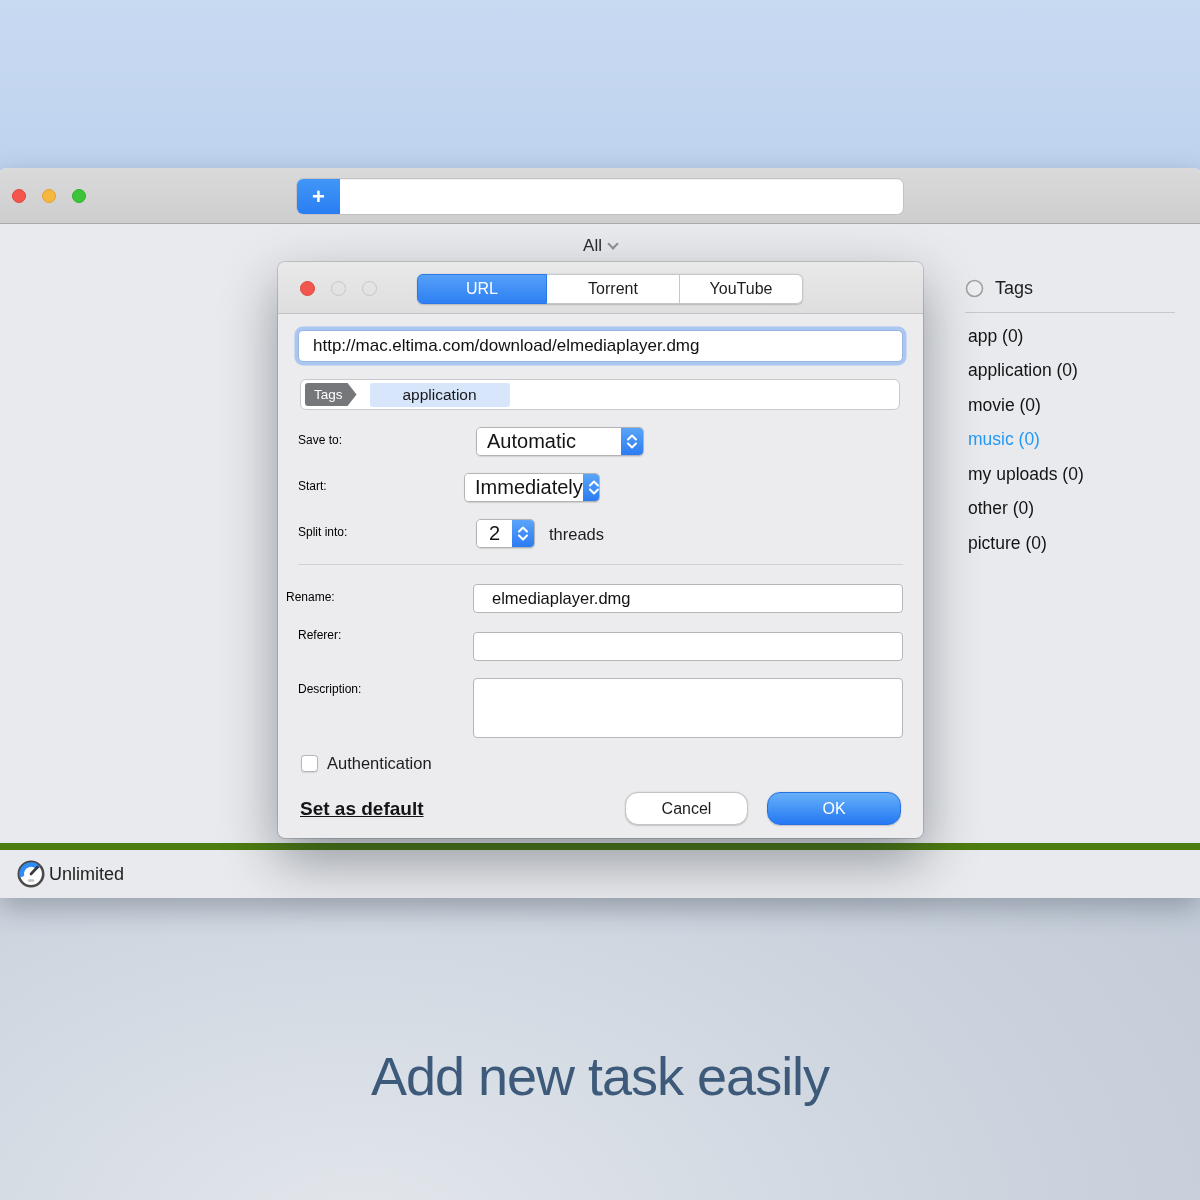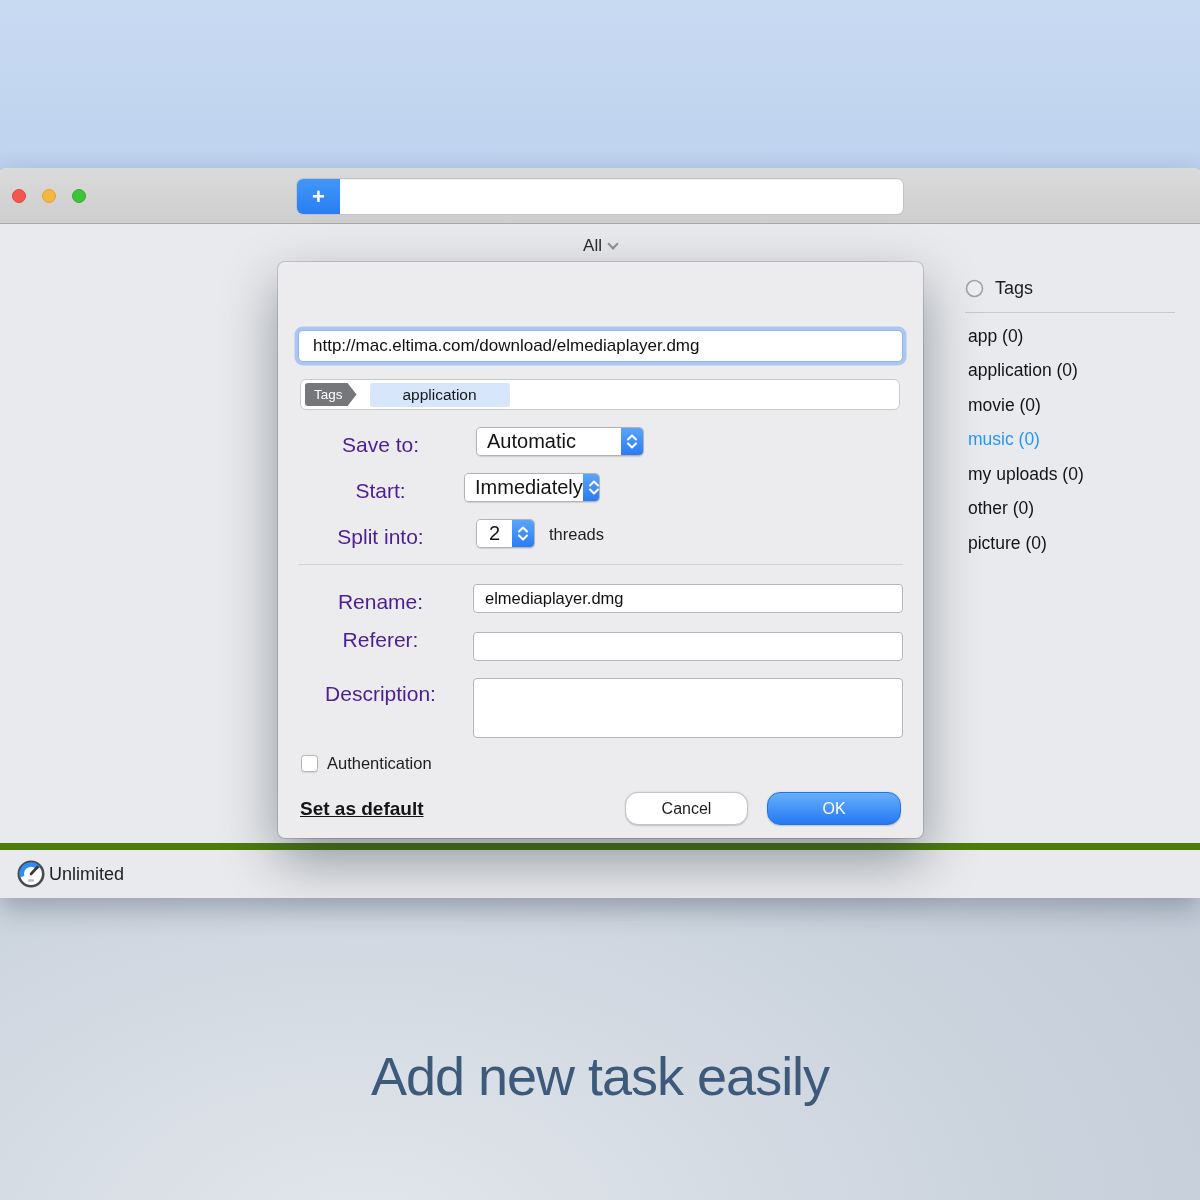--- a/index.html
+++ b/index.html
@@ -163,41 +163,41 @@
     clip-path: polygon(0 0, calc(100% - 9px) 0, 100% 50%, calc(100% - 9px) 100%, 0 100%);
     border-radius: 3px;
   }
   .tag-chip {
     width: 140px; height: 24px; background: #d7e6fa; border-radius: 3px;
     display: flex; align-items: center; justify-content: center;
     font-size: 15.5px; color: #17181a;
   }
 
   .row-label {
-    position: absolute; text-align: center; font-size: 21px; color: #4c1d95; width: 165px;
+    position: absolute; text-align: left; font-size: 12px; color: #000000; width: 165px;
   }
   .popup {
     position: absolute; height: 29px; display: flex; overflow: hidden;
     border-radius: 5px; border: 1px solid #b3b3b5; background: #fff;
     box-shadow: 0 0.5px 1px rgba(0,0,0,.12);
     cursor: default;
   }
   .popup-text {
     flex: 1; display: flex; align-items: center; padding-left: 10px;
     font-size: 20px; color: #141416; background: #fff;
   }
   .popup-cap {
     flex: 0 0 22px; background: linear-gradient(180deg, #5aa4f9 0%, #2b7cf3 100%);
     display: flex; flex-direction: column; align-items: center; justify-content: center; gap: 1px;
   }
   .threads-suffix { position: absolute; font-size: 16.5px; color: #1d1d1f; }
 
   .dialog-divider { position: absolute; left: 20px; top: 302px; width: 605px; height: 1px; background: #d2d2d4; }
 
-  .text-field { position: absolute; left: 195px; width: 430px; height: 29px; padding: 0 11px; }
+  .text-field { position: absolute; left: 195px; width: 430px; height: 29px; padding: 0 18px; }
   .desc-field {
     position: absolute; left: 195px; top: 416px; width: 430px; height: 60px;
     padding: 5px 10px; resize: none;
   }
 
   .auth-row { position: absolute; left: 23px; top: 492px; display: flex; align-items: center; gap: 9px; }
   .checkbox {
     width: 17px; height: 17px; background: #fff; border: 1px solid #b5b5b7;
     border-radius: 3.5px; box-shadow: 0 0.5px 1px rgba(0,0,0,.1);
     cursor: pointer;
@@ -272,20 +272,32 @@
       <circle cx="15" cy="15" r="12.2" fill="#ffffff" stroke="#4a4a4c" stroke-width="2.6"></circle>
       <circle cx="15" cy="15" r="9.4" fill="none" stroke="#2f8ef5" stroke-width="4.6" stroke-dasharray="26 33.1" transform="rotate(163 15 15)"></circle>
       <line x1="15" y1="15" x2="21.5" y2="8" stroke="#39393b" stroke-width="2.6" stroke-linecap="round"></line>
       <line x1="13" y1="21.5" x2="17" y2="21.5" stroke="#bfbfc1" stroke-width="2.4" stroke-linecap="round"></line>
     </svg>
     <span class="speed-label">Unlimited</span>
   </div>
 </div>
 
 <div class="dialog">
+  <div class="dialog-titlebar">
+    <div class="dialog-traffic">
+      <div class="dlight red"></div>
+      <div class="dlight hollow"></div>
+      <div class="dlight hollow"></div>
+    </div>
+    <div class="segmented">
+      <div class="segment seg-url active">URL</div>
+      <div class="segment seg-torrent">Torrent</div>
+      <div class="segment seg-youtube">YouTube</div>
+    </div>
+  </div>
 
   <input class="field url-input" type="text" value="http://mac.eltima.com/download/elmediaplayer.dmg" style="">
 
   <div class="tags-field">
     <div class="tags-badge">Tags</div>
     <div class="tag-chip">application</div>
   </div>
 
   <div class="row-label" style="left:20px; top:171px;">Save to:</div>
   <div class="popup" style="left:198px; top:165px; width:168px;">
@@ -322,21 +334,21 @@
         </svg>
       <svg width="12" height="7" viewBox="0 0 12 7">
           <path d="M2 1.5 L6 5.5 L10 1.5" fill="none" stroke="#fff" stroke-width="2" stroke-linecap="round" stroke-linejoin="round"></path>
         </svg>
     </div>
   </div>
   <div class="threads-suffix" style="left:271px; top:263px;">threads</div>
 
   <div class="dialog-divider"></div>
 
-  <div class="row-label" style="left:20px; top:328px;">Rename:</div>
+  <div class="row-label" style="left:8px; top:328px;">Rename:</div>
   <input class="field text-field" style="top: 322px;" type="text" value="elmediaplayer.dmg">
 
   <div class="row-label" style="left:20px; top:366px;">Referer:</div>
   <input class="field text-field" style="top: 370px;" type="text" value="">
 
   <div class="row-label" style="left:20px; top:420px;">Description:</div>
   <textarea class="field desc-field" style=""></textarea>
 
   <div class="auth-row">
     <div class="checkbox"></div>

